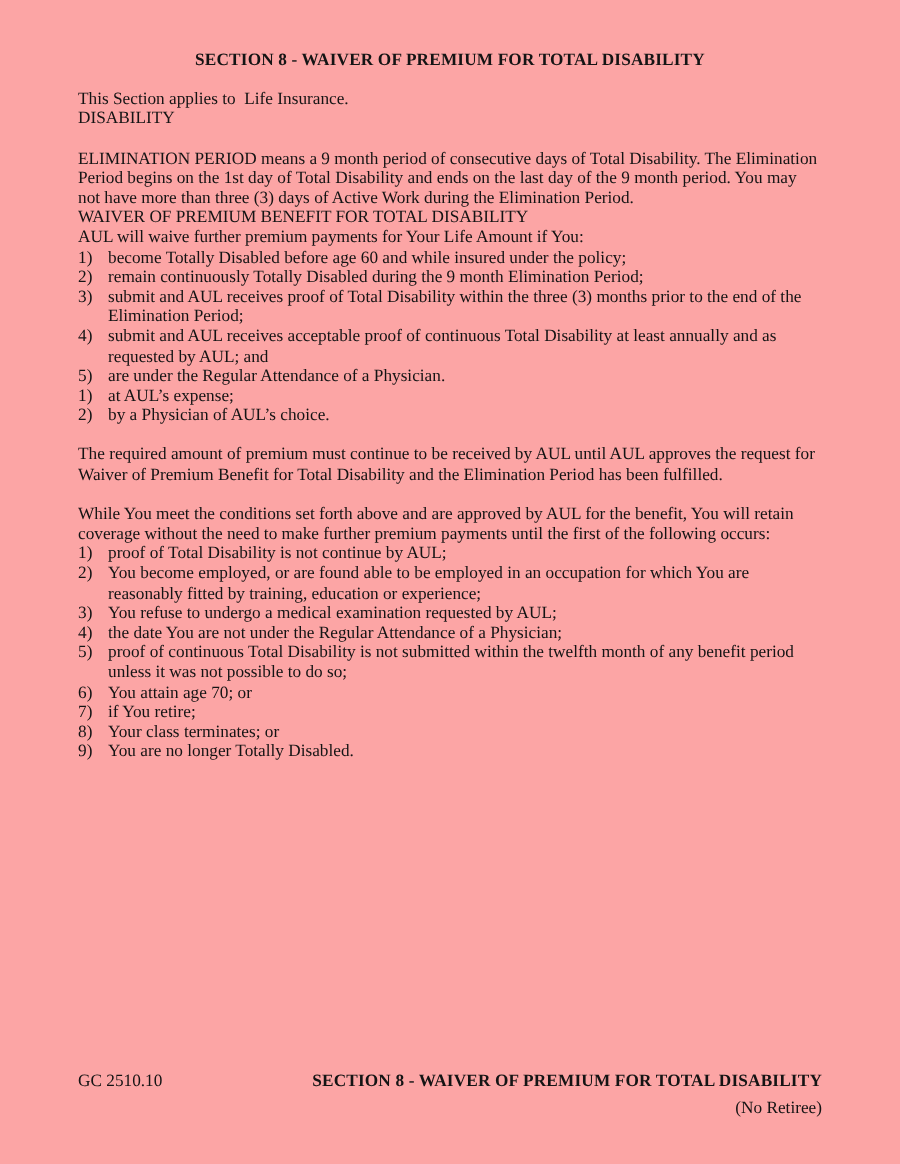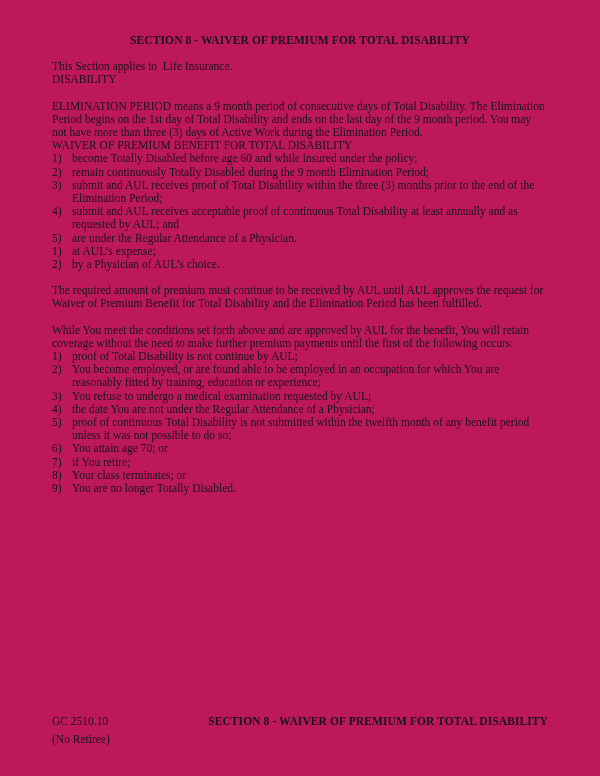--- a/index.html
+++ b/index.html
@@ -4,21 +4,21 @@
 <style>
   html, body {
     margin: 0;
     padding: 0;
     background: #ffffff;
   }
   .page {
     position: relative;
     width: 600px;
     height: 776px;
-    background: #be185d;
+    background: #fca5a5;
     font-family: "Liberation Serif", serif;
     font-size: 11.5px;
     line-height: 13.2px;
     color: #141414;
     overflow: hidden;
   }
   .content {
     padding: 34px 52px 0 52px;
   }
   .doc-title {
@@ -62,38 +62,40 @@
     position: absolute;
     left: 0;
     top: 0;
     font-weight: normal;
   }
   .footer-title {
     font-weight: bold;
     letter-spacing: 0.1px;
   }
   .footer-note {
+    text-align: right;
     margin-top: 5px;
   }
 </style>
 </head>
 <body>
 
 <div class="page">
   <div class="content">
 
     <h1 class="doc-title">SECTION 8 - WAIVER OF PREMIUM FOR TOTAL DISABILITY</h1>
 
     <p class="para mt-blank">This Section applies to  Life Insurance.</p>
 
     <p class="heading-line mt-blank">DISABILITY</p>
 
     <p class="para mt-blank">ELIMINATION PERIOD means a 9 month period of consecutive days of Total Disability. The Elimination Period begins on the 1st day of Total Disability and ends on the last day of the 9 month period. You may not have more than three (3) days of Active Work during the Elimination Period.</p>
 
     <p class="heading-line mt-big">WAIVER OF PREMIUM BENEFIT FOR TOTAL DISABILITY</p>
+    <p class="heading-line">AUL will waive further premium payments for Your Life Amount if You:</p>
 
     <div class="num-list">
       <div class="li">
         <span class="num">1)</span>
         <span class="txt">become Totally Disabled before age 60 and while insured under the policy;</span>
       </div>
       <div class="li">
         <span class="num">2)</span>
         <span class="txt">remain continuously Totally Disabled during the 9 month Elimination Period;</span>
       </div>

